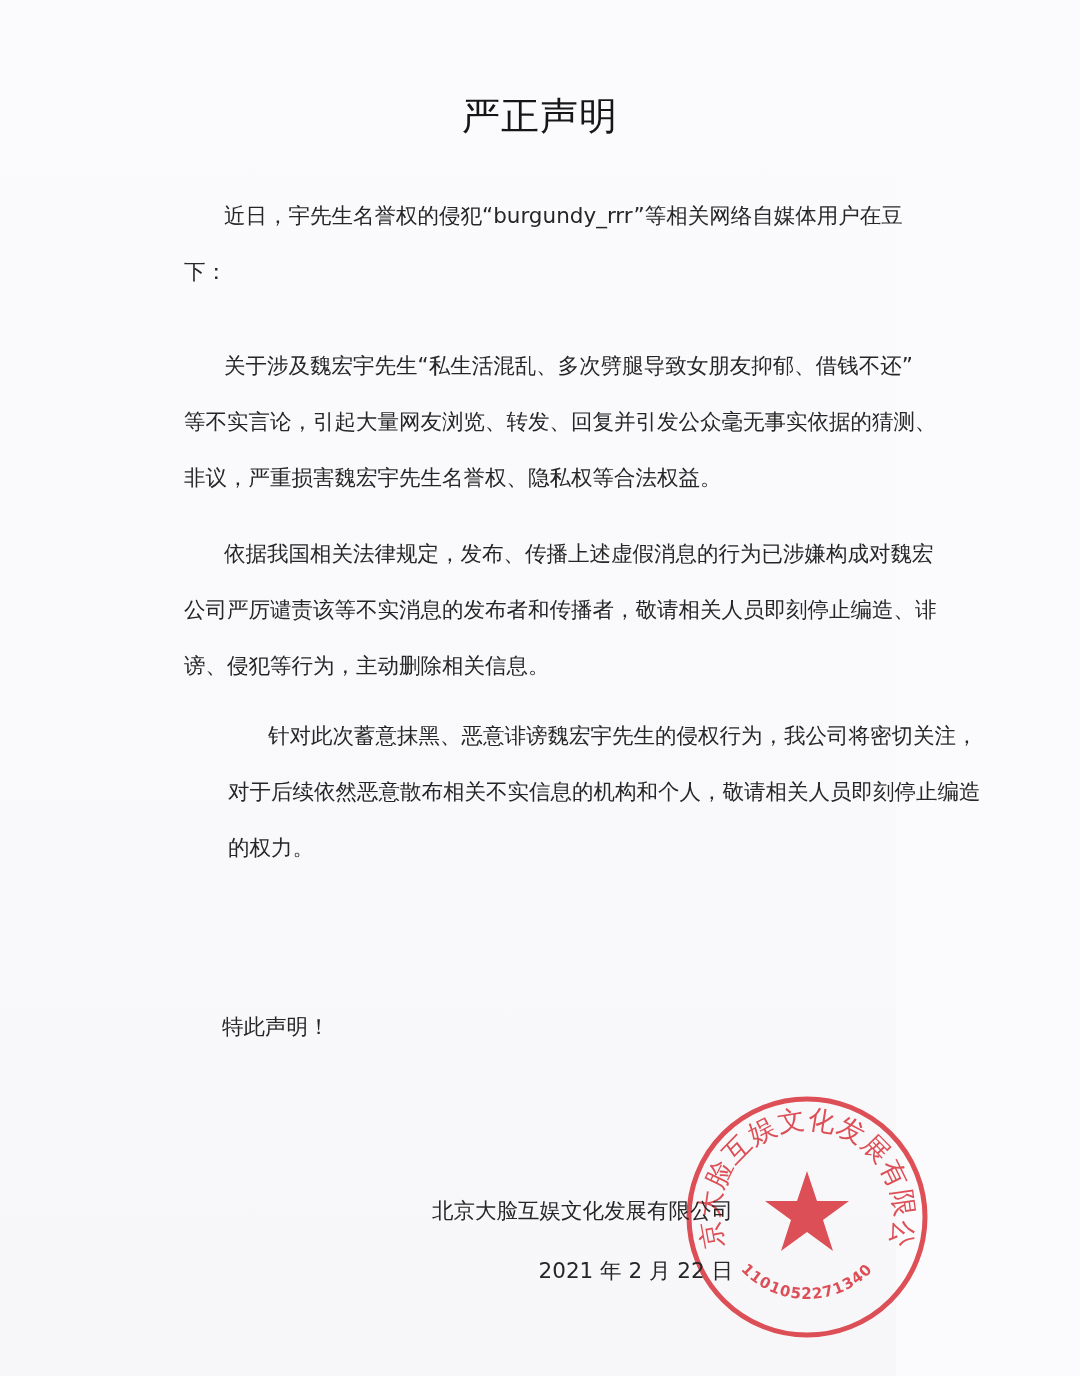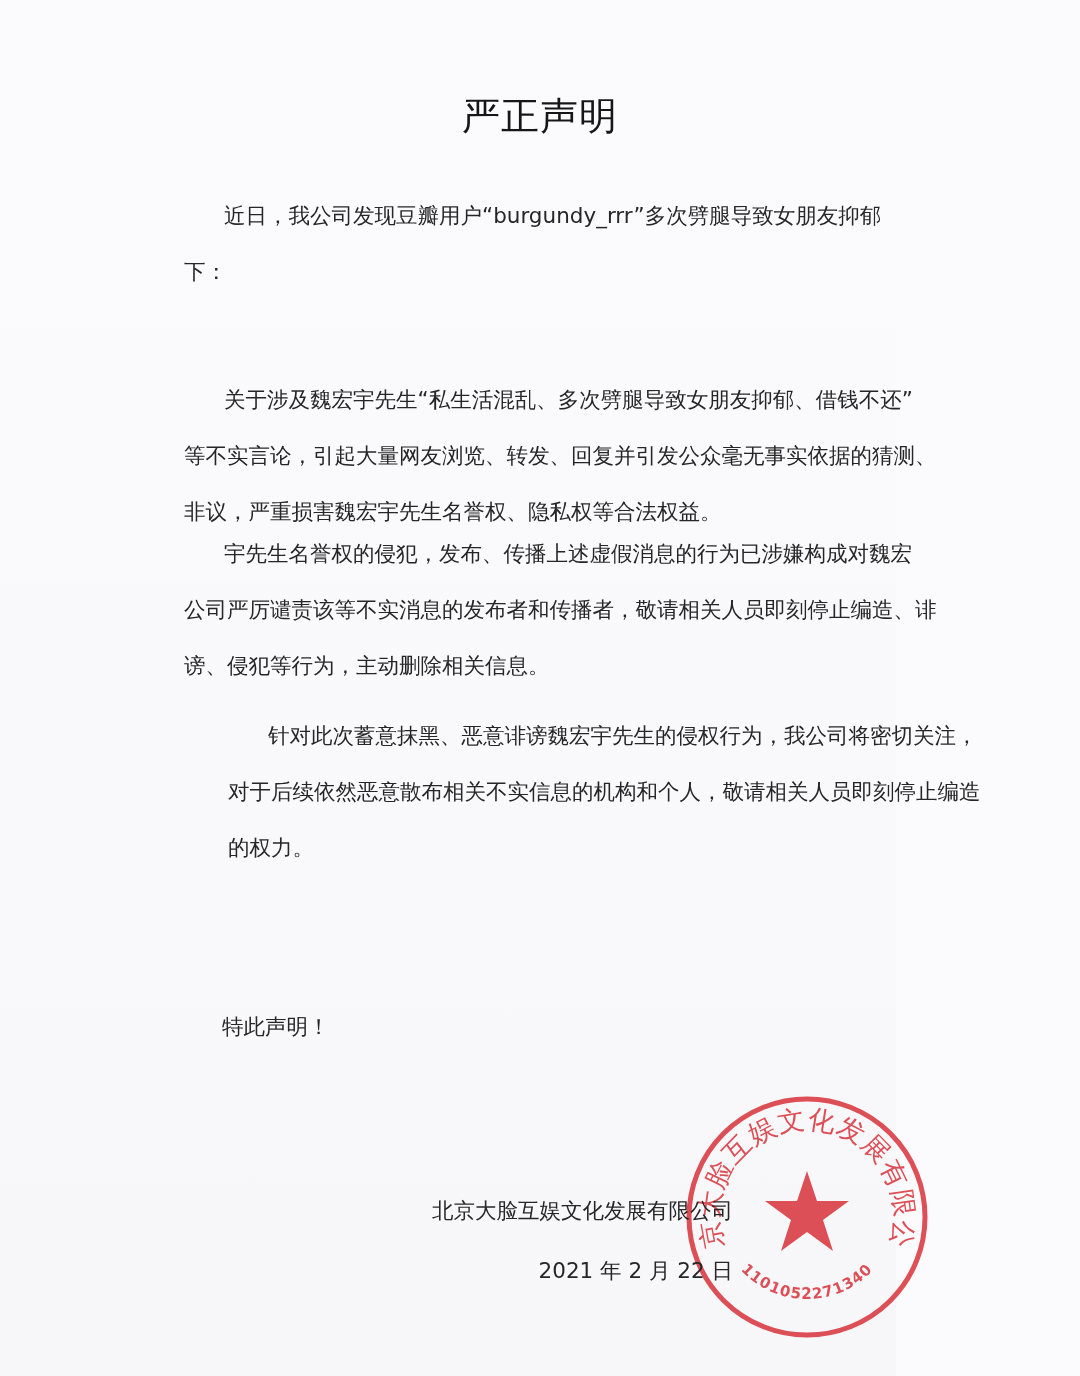--- a/index.html
+++ b/index.html
@@ -46,21 +46,21 @@
   }
   .para .line {
     display: block;
     white-space: nowrap;
     height: 56px;
   }
   .para .indent {
     padding-left: 40px;
   }
   #p1 { top: 188px; }
-  #p2 { top: 372px; }
+  #p2 { top: 338px; }
   #p3 { top: 526px; }
   #p4 { top: 708px; margin-left: 44px; }
   .closing {
     position: absolute;
     left: 222px;
     top: 970px;
     font-size: 21.5px;
     color: #262626;
     margin-top: 42px;
   }
@@ -92,32 +92,32 @@
   }
 </style>
 </head>
 <body>
 
 <div class="page">
 
   <h1 class="title">严正声明</h1>
 
   <p class="para" id="p1">
-    <span class="line indent">近日，我公司发现豆瓣用户“burgundy_rrr”多次劈腿导致女朋友抑郁</span>
+    <span class="line indent">近日，宇先生名誉权的侵犯“burgundy_rrr”等相关网络自媒体用户在豆</span>
     <span class="line">下：</span>
   </p>
 
   <p class="para" id="p2">
     <span class="line indent">关于涉及魏宏宇先生“私生活混乱、多次劈腿导致女朋友抑郁、借钱不还”</span>
     <span class="line">等不实言论，引起大量网友浏览、转发、回复并引发公众毫无事实依据的猜测、</span>
     <span class="line">非议，严重损害魏宏宇先生名誉权、隐私权等合法权益。</span>
   </p>
 
   <p class="para" id="p3">
-    <span class="line indent">宇先生名誉权的侵犯，发布、传播上述虚假消息的行为已涉嫌构成对魏宏</span>
+    <span class="line indent">依据我国相关法律规定，发布、传播上述虚假消息的行为已涉嫌构成对魏宏</span>
     <span class="line">公司严厉谴责该等不实消息的发布者和传播者，敬请相关人员即刻停止编造、诽</span>
     <span class="line">谤、侵犯等行为，主动删除相关信息。</span>
   </p>
 
   <p class="para" id="p4">
     <span class="line indent">针对此次蓄意抹黑、恶意诽谤魏宏宇先生的侵权行为，我公司将密切关注，</span>
     <span class="line">对于后续依然恶意散布相关不实信息的机构和个人，敬请相关人员即刻停止编造</span>
     <span class="line">的权力。</span>
   </p>
 

